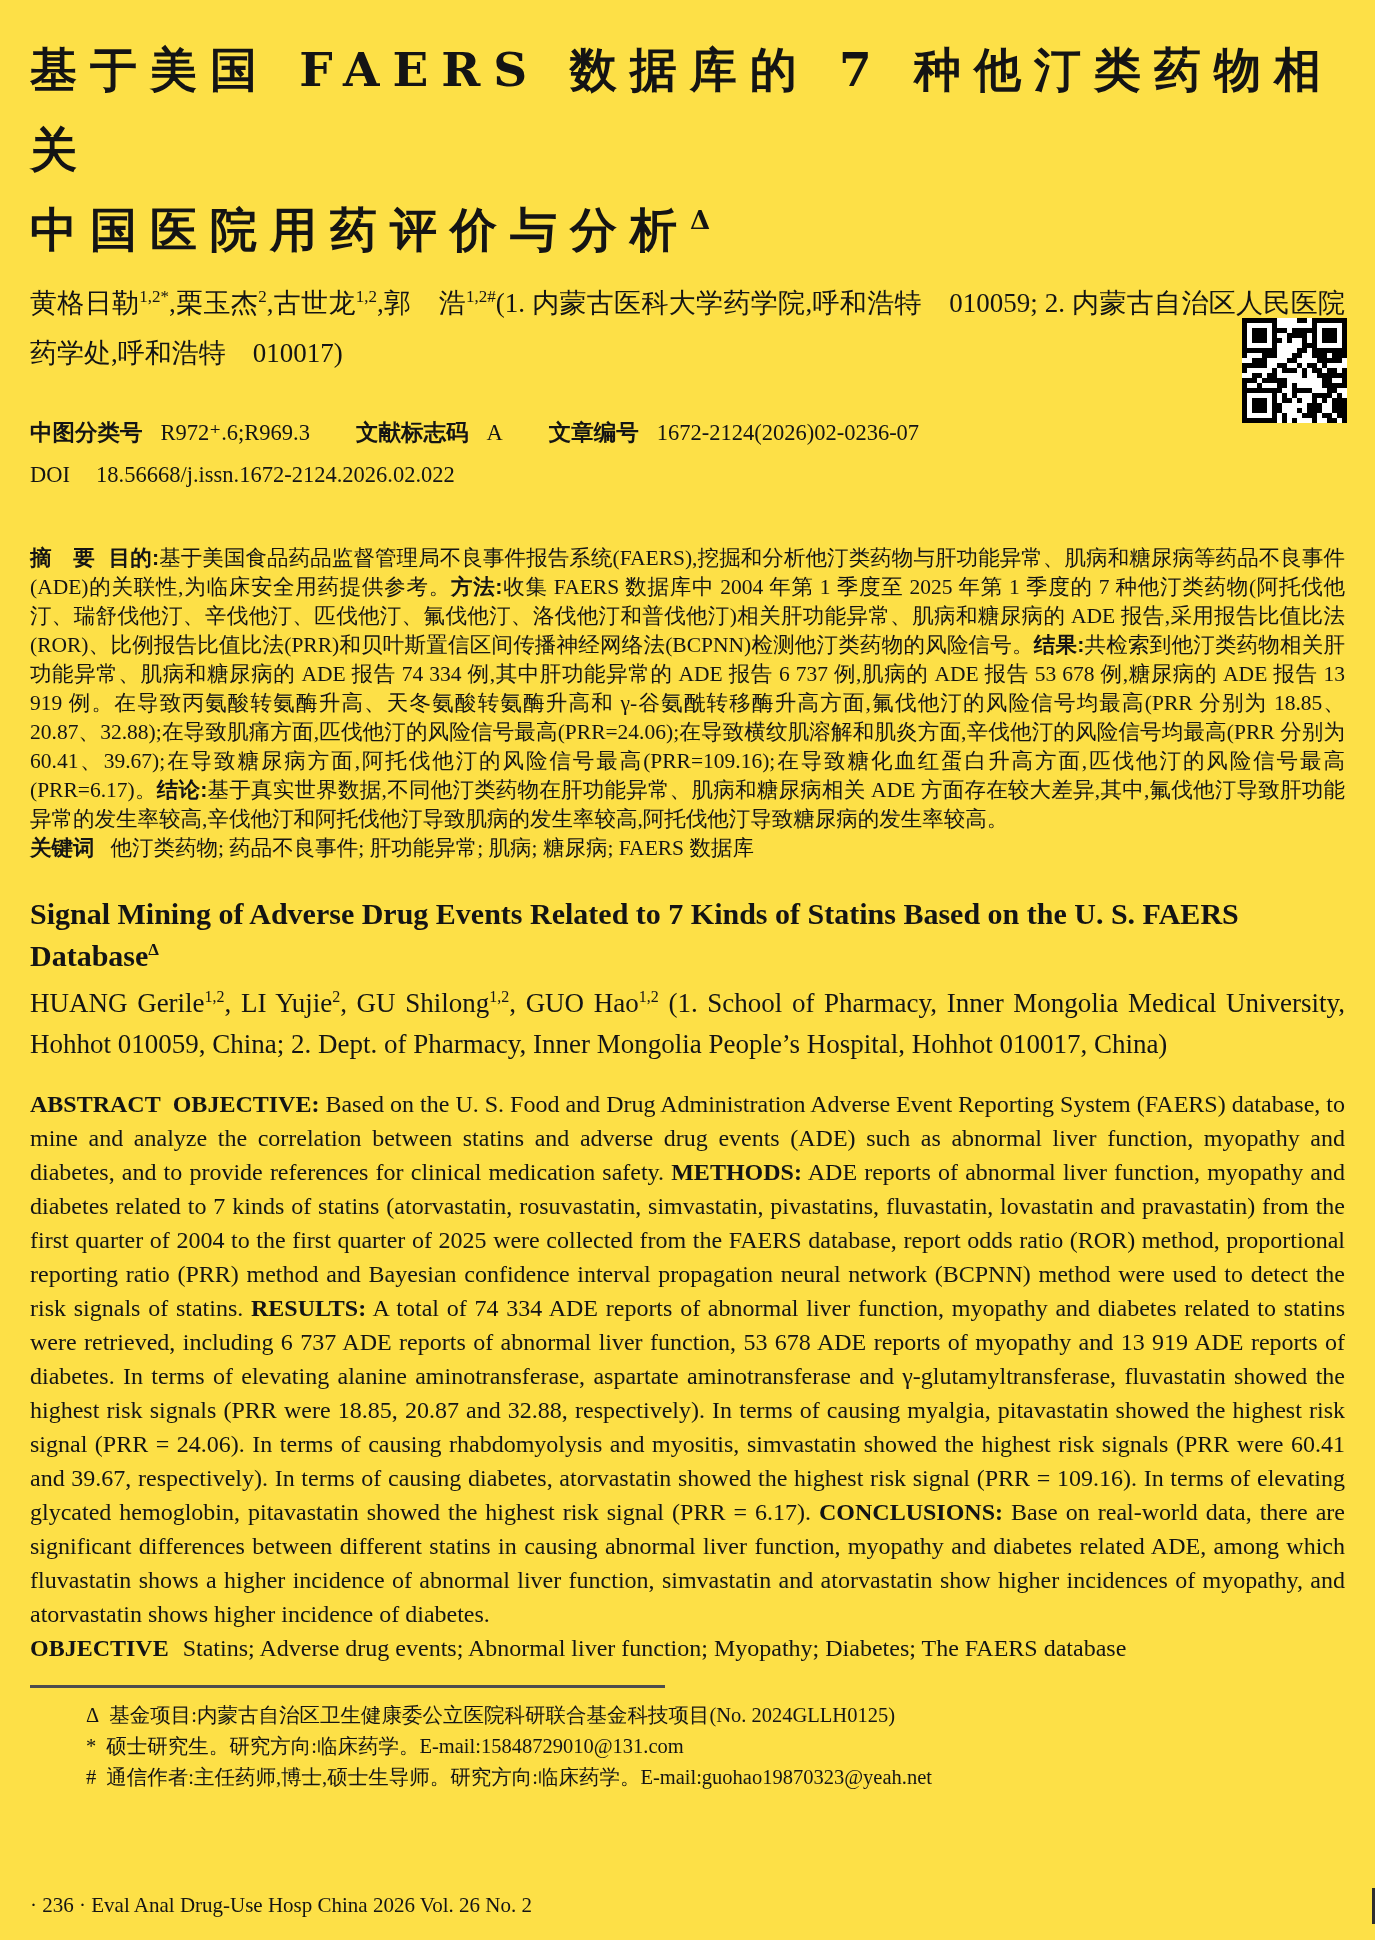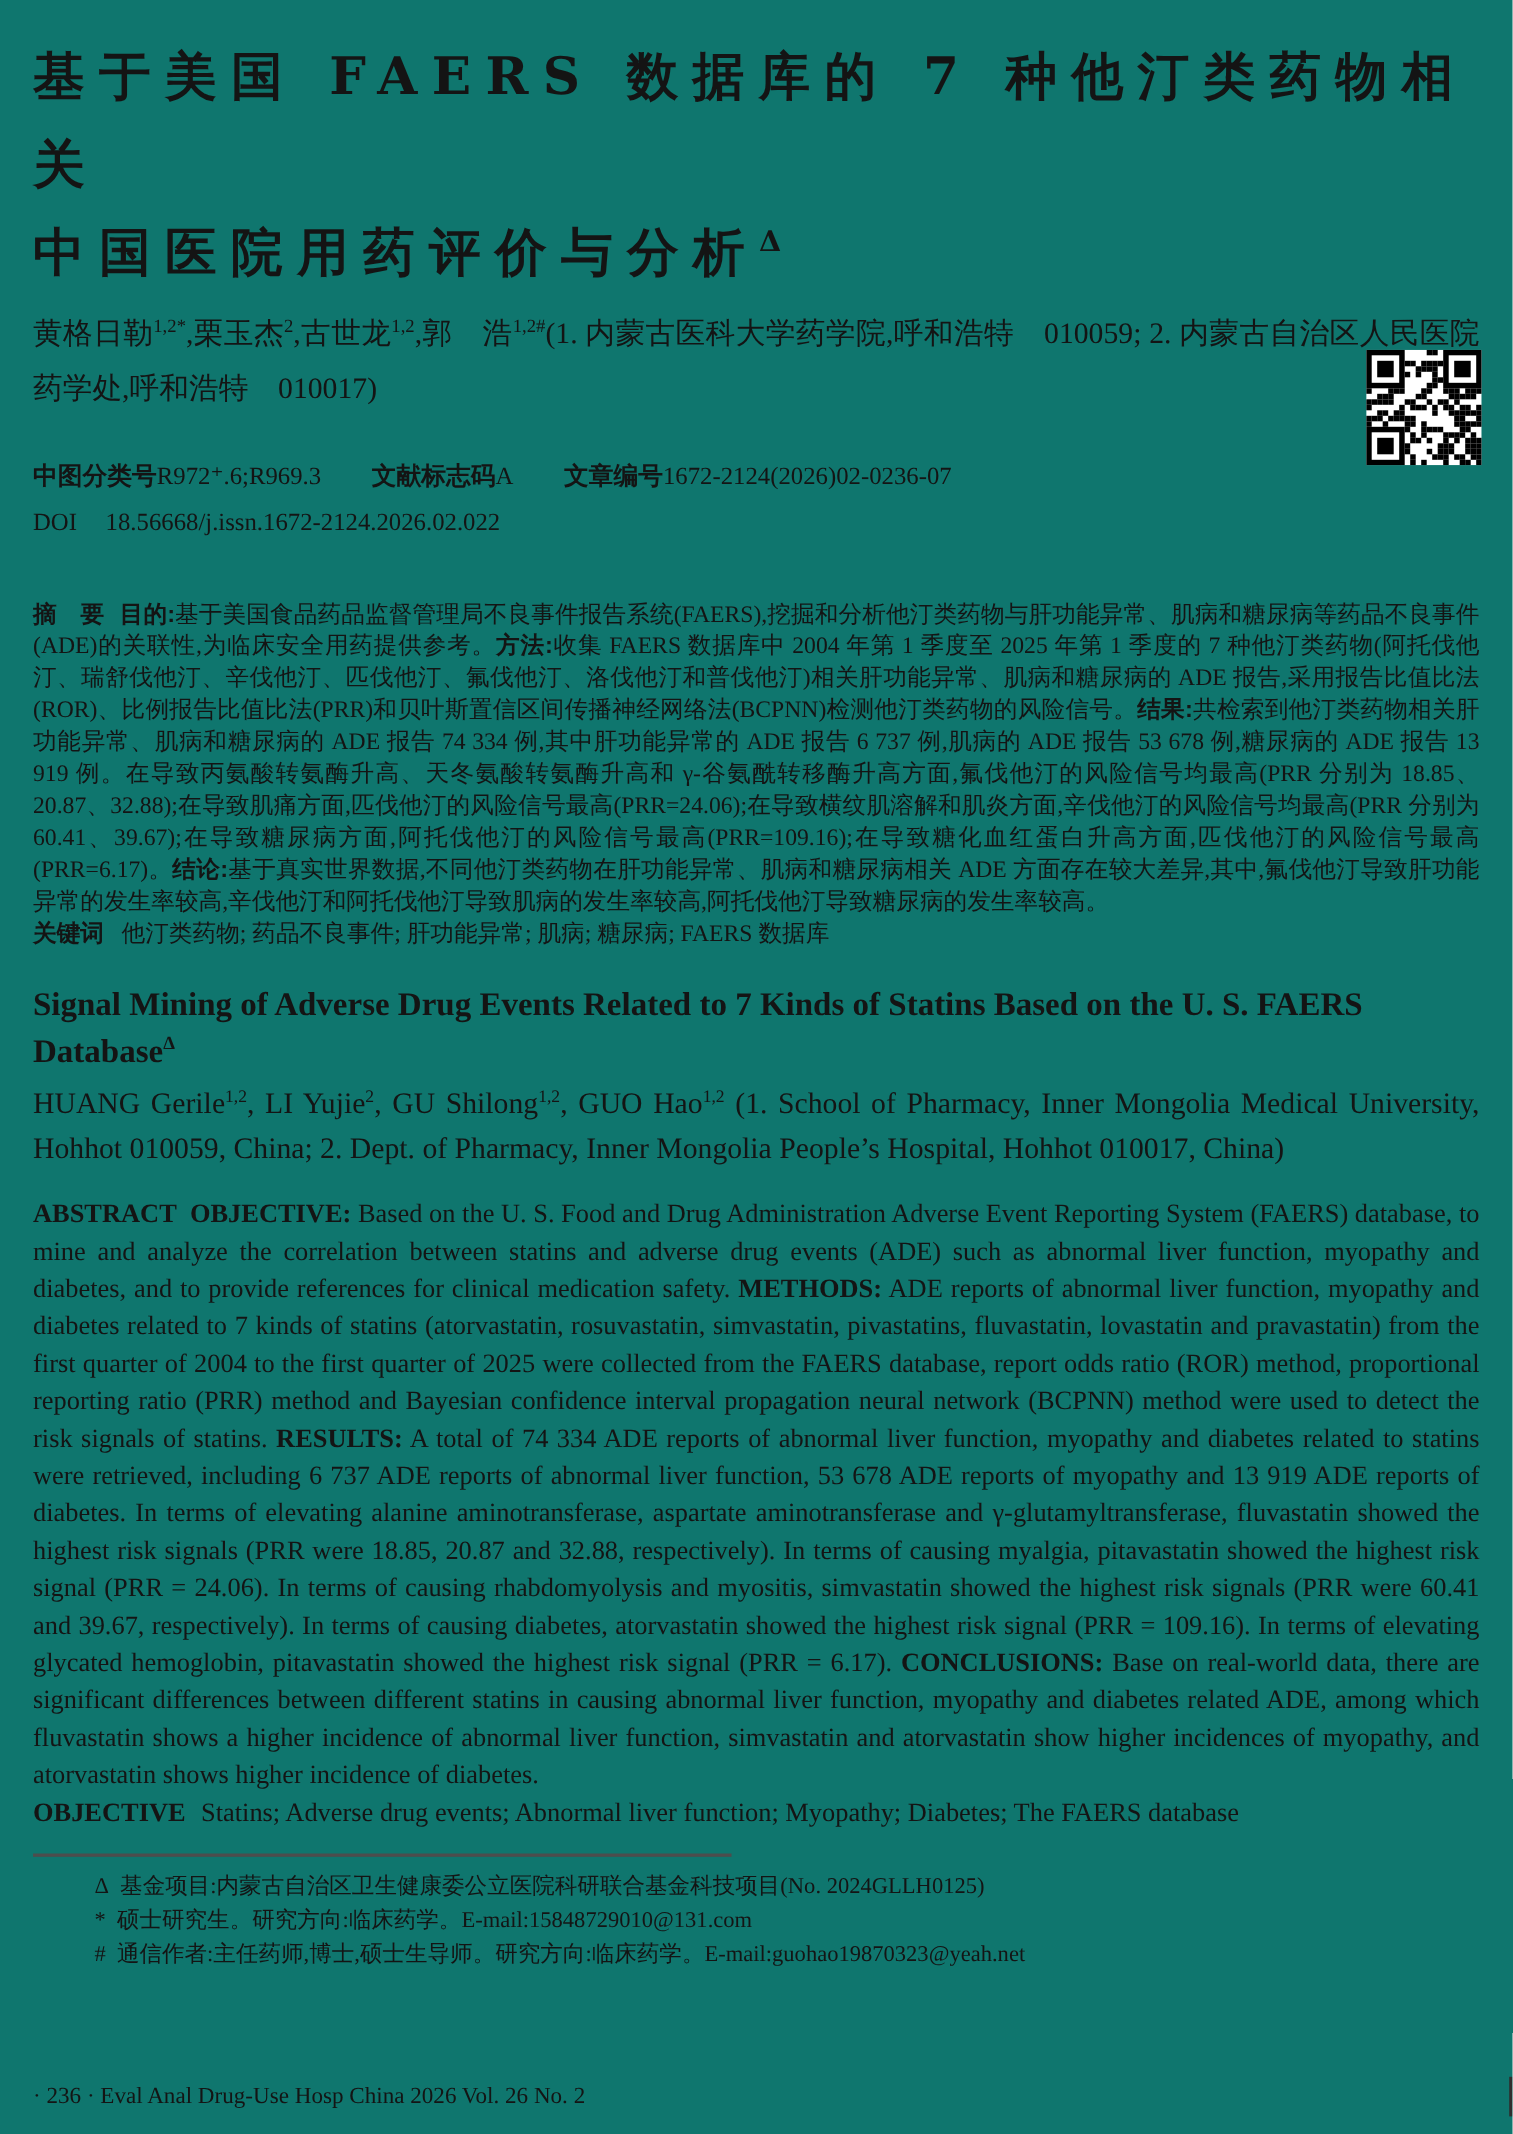--- a/index.html
+++ b/index.html
@@ -1,32 +1,32 @@
 <!DOCTYPE html>
 <html><head>
 <meta charset="utf-8">
 <style>
   html,body{margin:0;padding:0;background:#e8e8e8;}
   .page{
-    position:relative;width:1375px;height:1940px;margin:0 auto;background:#0f766e;
+    position:relative;width:1375px;height:1940px;margin:0 auto;background:#fde047;
     color:#141414;font-family:"Liberation Serif","DejaVu Serif",serif;
     box-sizing:border-box;padding:30px 30px 0 30px;overflow:hidden;
   }
   sup{line-height:0;}
   
   .title-cn{font-size:47px;font-weight:700;line-height:80px;letter-spacing:13px;
     font-family:"DejaVu Serif","Liberation Serif",serif;}
   .title-cn sup{font-size:26px;letter-spacing:0;}
   
   .authors-cn{margin-top:8px;font-size:27px;line-height:50px;text-align:justify;}
   .authors-cn sup{font-size:17px;}
   
   .meta{margin-top:34px;font-size:22.5px;line-height:42px;}
   .hei{font-family:"Liberation Sans","DejaVu Sans",sans-serif;font-weight:700;}
-  .meta .v{margin-right:46px;}
+  .meta .v{margin-left:18px;margin-right:46px;}
   .meta .v:last-child{margin-right:0;}
   .meta .doi-l{margin-right:26px;}
   
   .abstract-cn{margin-top:48px;font-size:21.5px;line-height:29px;text-align:justify;}
   .abstract-cn .lbl{margin-right:14px;}
   .abstract-cn b,.kw-cn b{font-family:"Liberation Sans","DejaVu Sans",sans-serif;}
   .kw-cn{font-size:21.5px;line-height:29px;text-align:justify;}
   .kw-cn .lbl{margin-right:16px;}
   
   .title-en{margin-top:30px;font-size:30px;font-weight:700;line-height:42px;}

